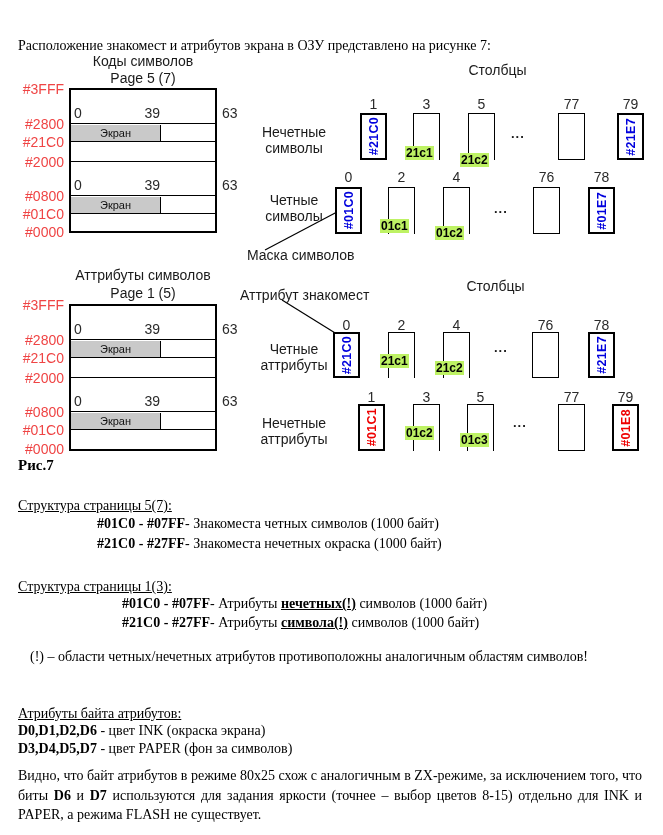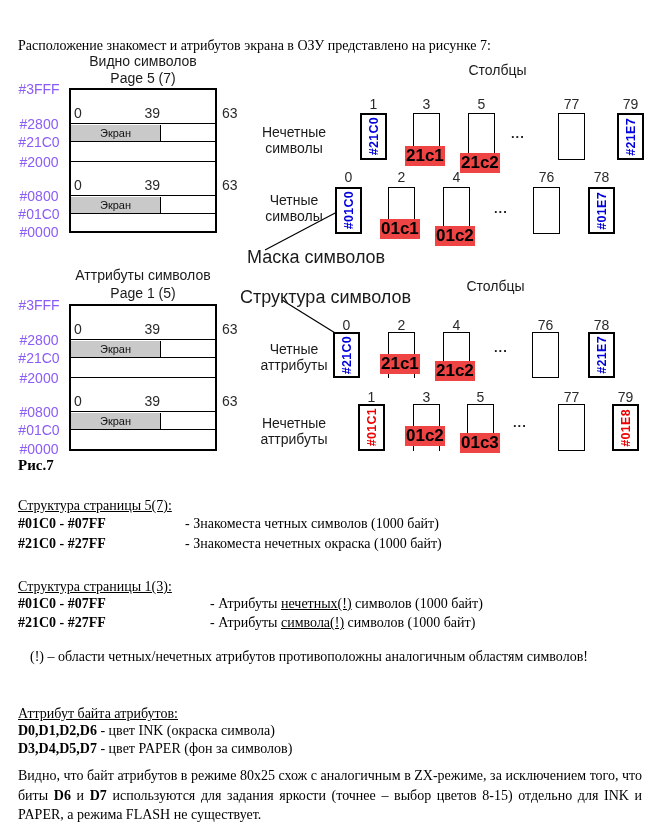--- a/index.html
+++ b/index.html
@@ -4,64 +4,64 @@
 <style>
   html,body{margin:0;padding:0;}
   body{
     width:663px;height:835px;background:#ffffff;position:relative;overflow:hidden;
     font-family:"Liberation Sans",sans-serif;color:#000;
   }
   .abs{position:absolute;}
   .intro{font-family:"Liberation Serif",serif;font-size:14px;line-height:18px;}
   
   .dtitle{font-size:14px;line-height:17px;text-align:center;color:#1a1a1a;}
-  .addr{font-size:14px;width:50px;text-align:center;color:#8b5cf6;}
+  .addr{font-size:14px;width:50px;text-align:right;color:#ef4444;}
   .innum{font-size:14px;color:#2a2a2a;}
   .num{font-size:14px;color:#2a2a2a;text-align:center;width:27px;}
   .rowlabel{font-size:14px;line-height:16px;text-align:center;color:#1a1a1a;width:96px;}
-  .ptrlabel{font-size:18px;color:#1a1a1a;}
+  .ptrlabel{font-size:14px;color:#1a1a1a;}
   
   .mmap{border:2px solid #000;width:148px;box-sizing:border-box;background:#fff;}
   .hline{position:absolute;left:0;right:0;border-top:1.5px solid #000;}
   .grayband{position:absolute;left:0;width:89px;background:#c9c9c9;border-right:1.8px solid #000;
             display:flex;align-items:center;justify-content:center;}
   .grayband span{font-size:11px;color:#111;}
   
   .cell{width:27px;height:47px;border:1.6px solid #000;background:#fff;box-sizing:border-box;
         display:flex;align-items:center;justify-content:center;}
   .cell.thick{border-width:2px;}
   .cell.open{border-bottom:none;}
   .vtext{writing-mode:vertical-rl;transform:rotate(180deg);font-weight:bold;font-size:12.5px;letter-spacing:.3px;}
   .blue{color:#0000dd;}
   .red{color:#ee0000;}
-  .boxlabel{font-weight:bold;font-size:17px;background:#ef4444;padding:0 1px;color:#000;white-space:nowrap;}
+  .boxlabel{font-weight:bold;font-size:12px;background:#bef264;padding:0 1px;color:#000;white-space:nowrap;}
   .dots{font-weight:bold;font-size:13px;letter-spacing:1px;color:#1a1a1a;}
   .caption{font-family:"Liberation Serif",serif;font-weight:bold;font-size:15px;}
   
-  .body-text{font-family:"Liberation Serif",serif;font-size:14px;line-height:19.5px;}
+  .body-text{font-family:"Liberation Serif",serif;font-size:14px;line-height:19.5px;text-align:right;}
   .heading{text-decoration:underline;}
   .range{font-weight:bold;display:inline-block;}
   .w167{width:167px;}
   .w192{width:192px;}
   .jtext{text-align:justify;width:624px;}
   .bits{font-weight:bold;}
-  .emu{font-weight:normal;text-decoration:underline;}
+  .emu{font-weight:bold;text-decoration:underline;}
   svg.lines{pointer-events:none;}
 </style>
 </head>
 <body>
 
 <p class="abs intro" style="left:18px;top:23px;width:620px">Расположение знакомест и атрибутов экрана в ОЗУ представлено на рисунке 7:</p>
 
 <svg class="abs lines" style="left:0;top:0" width="663" height="500">
   <line x1="265" y1="250" x2="337" y2="212" stroke="#000" stroke-width="1.2"></line>
   <line x1="282" y1="300" x2="340" y2="336" stroke="#000" stroke-width="1.2"></line>
 </svg>
 
-<div class="abs dtitle" style="left:69px;top:53px;width:148px">Видно символов</div>
+<div class="abs dtitle" style="left:69px;top:53px;width:148px">Коды символов</div>
 <div class="abs dtitle" style="left:69px;top:70px;width:148px">Page 5 (7)</div>
 
 <div class="abs mmap" style="left:69px;top:88px;height:145px">
   <div class="hline" style="top:33px"></div>
   <div class="hline" style="top:51px"></div>
   <div class="hline" style="top:71px"></div>
   <div class="hline" style="top:105px"></div>
   <div class="hline" style="top:123px"></div>
   <div class="grayband" style="top:34.5px;height:16.5px">
       <span>Экран</span>
@@ -160,21 +160,21 @@
 <span class="abs addr" style="left:14px;top:441px">#0000</span>
 
 <span class="abs innum" style="left:74px;top:321px">0</span>
 <span class="abs innum" style="left:140px;top:321px;width:20px;text-align:right">39</span>
 <span class="abs innum" style="left:222px;top:321px">63</span>
 <span class="abs innum" style="left:74px;top:393px">0</span>
 <span class="abs innum" style="left:140px;top:393px;width:20px;text-align:right">39</span>
 <span class="abs innum" style="left:222px;top:393px">63</span>
 
 <div class="abs dtitle" style="left:458px;top:278px;width:75px">Столбцы</div>
-<span class="abs ptrlabel" style="left:240px;top:287px">Структура символов</span>
+<span class="abs ptrlabel" style="left:240px;top:287px">Аттрибут знакомест</span>
 
 <div class="abs rowlabel" style="left:246px;top:341px">
   <div>Четные</div>
   <div>аттрибуты</div>
 </div>
 <span class="abs num" style="left:333px;top:317px">0</span>
 <span class="abs num" style="left:388px;top:317px">2</span>
 <span class="abs num" style="left:443px;top:317px">4</span>
 <span class="abs num" style="left:532px;top:317px">76</span>
 <span class="abs num" style="left:588px;top:317px">78</span>
@@ -226,23 +226,23 @@
 <div class="abs body-text heading" style="left:18px;top:577px">Структура страницы 1(3):</div>
 <div class="abs body-text" style="left:18px;top:594px">
   <span class="range w192">#01C0 - #07FF</span><span>- Атрибуты </span><span class="emu">нечетных(!)</span><span> символов (1000 байт)</span>
 </div>
 <div class="abs body-text" style="left:18px;top:613px">
   <span class="range w192">#21C0 - #27FF</span><span>- Атрибуты </span><span class="emu">символа(!)</span><span> символов (1000 байт)</span>
 </div>
 
 <p class="abs body-text jtext" style="left:18px;top:634px;line-height:22px;margin:12px">(!) – области четных/нечетных атрибутов противоположны аналогичным областям символов!</p>
 
-<div class="abs body-text heading" style="left:18px;top:704px">Аттрибут байта атрибутов:</div>
+<div class="abs body-text heading" style="left:18px;top:704px">Атрибуты байта атрибутов:</div>
 <div class="abs body-text" style="left:18px;top:721px">
-  <span class="bits">D0,D1,D2,D6</span><span> - цвет INK (окраска символа)</span>
+  <span class="bits">D0,D1,D2,D6</span><span> - цвет INK (окраска экрана)</span>
 </div>
 <div class="abs body-text" style="left:18px;top:739px">
   <span class="bits">D3,D4,D5,D7</span><span> - цвет PAPER (фон за символов)</span>
 </div>
 
 <p class="abs body-text jtext" style="left:18px;top:766px;margin:0">
   <span>Видно, что байт атрибутов в режиме 80x25 схож с аналогичным в ZX-режиме, за исключением того, что биты </span><span class="bits">D6</span><span> и </span><span class="bits">D7</span><span> используются для задания яркости (точнее – выбор цветов 8-15) отдельно для INK и PAPER, а режима FLASH не существует.</span>
 </p>
 
 </body></html>

